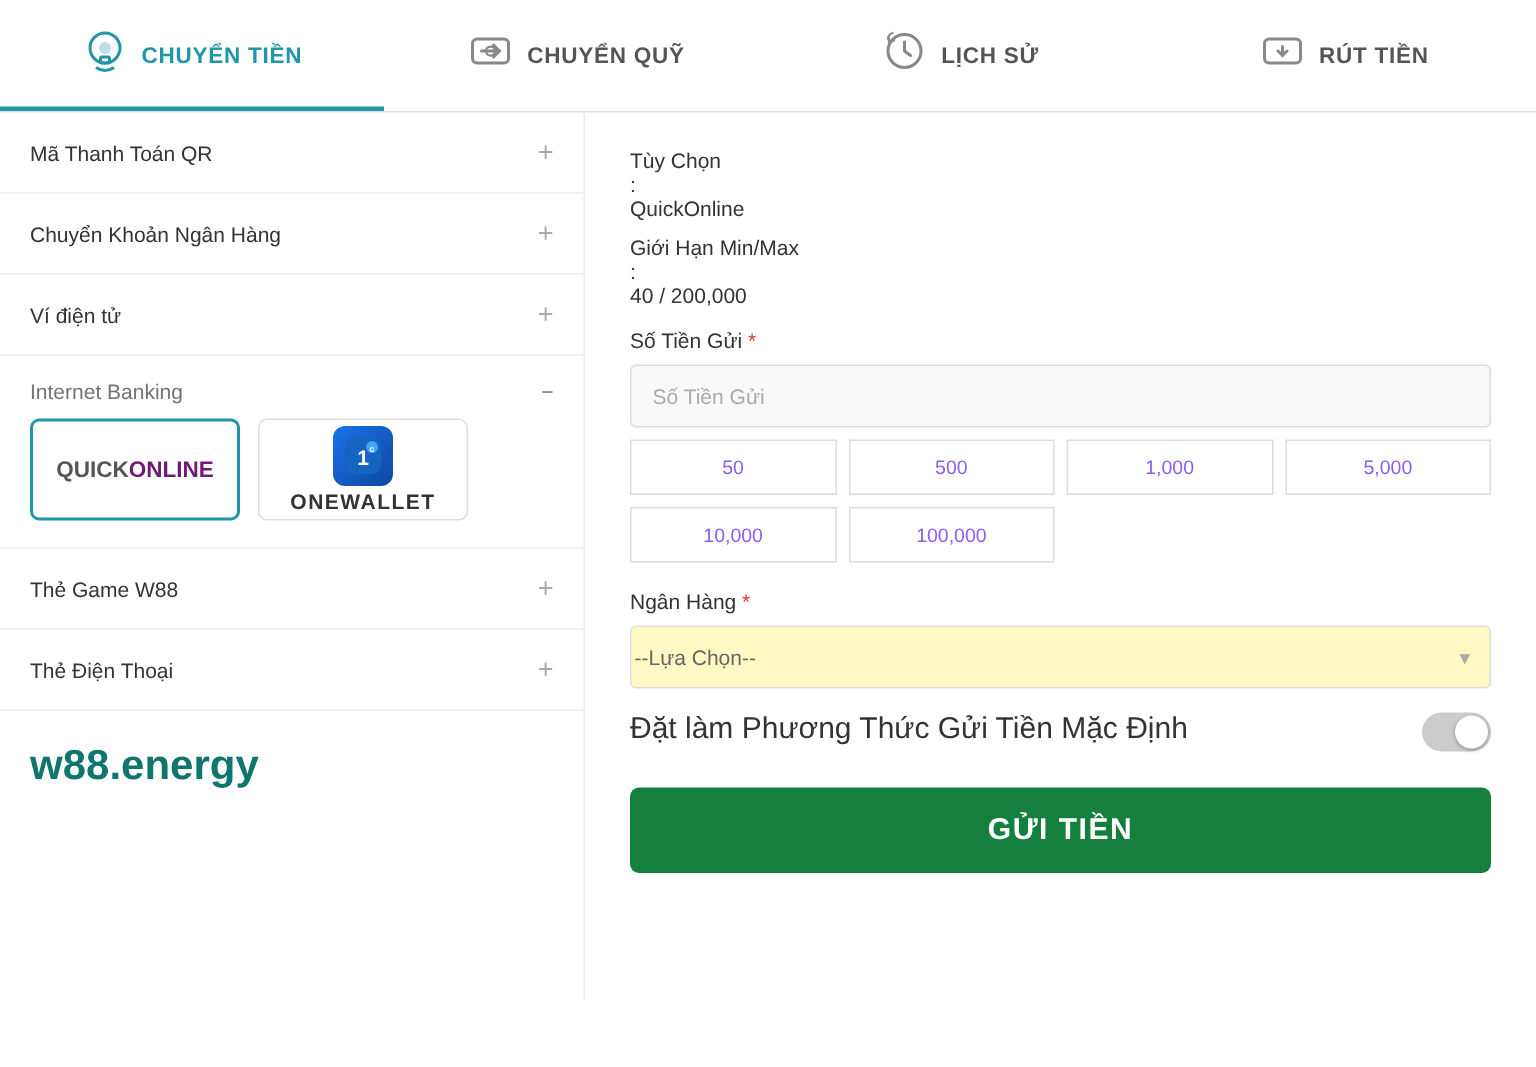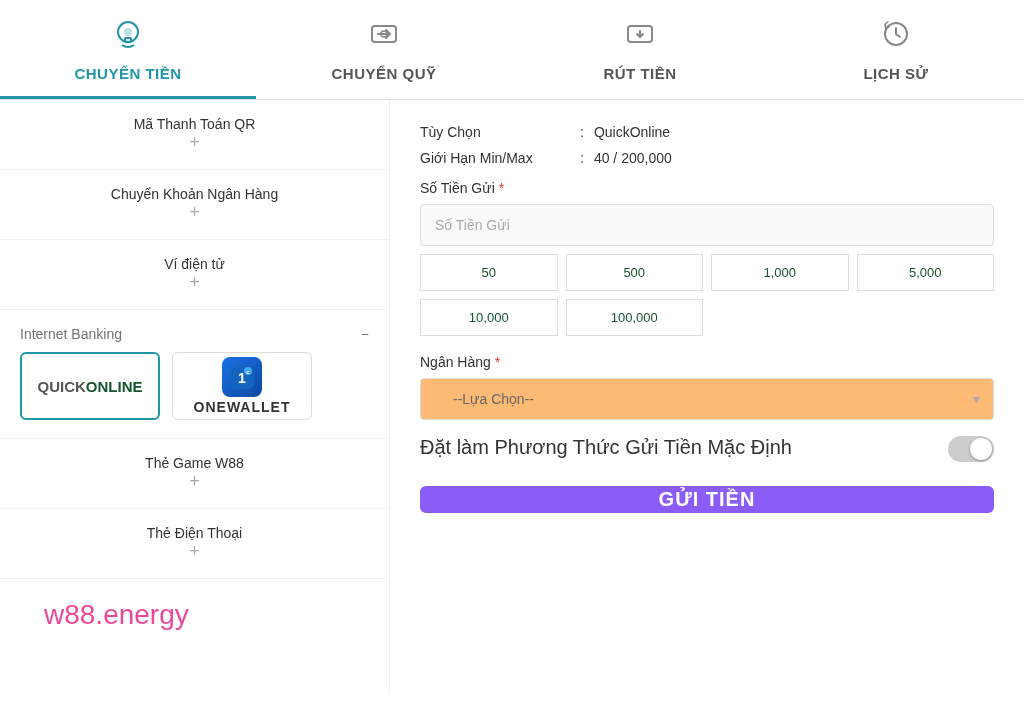--- a/index.html
+++ b/index.html
@@ -14,21 +14,20 @@
 
     
     .top-tabs {
       display: flex;
       border-bottom: 1px solid #ddd;
       background: #fff;
     }
     .tab-item {
       flex: 1;
       display: flex;
-      flex-direction: column;
       align-items: center;
       justify-content: center;
       padding: 18px 10px 14px;
       cursor: pointer;
       border-bottom: 3px solid transparent;
       color: #555;
       font-size: 15px;
       font-weight: 600;
       letter-spacing: 0.5px;
       gap: 8px;
@@ -61,21 +60,20 @@
     }
     .sidebar-item {
       display: flex;
       align-items: center;
       justify-content: space-between;
       padding: 16px 20px;
       border-bottom: 1px solid #eee;
       cursor: pointer;
       font-size: 14px;
       color: #333;
-      flex-direction: column;
     }
     .sidebar-item .plus-icon {
       color: #aaa;
       font-size: 18px;
       font-weight: 300;
     }
     .internet-banking-section {
       padding: 0 20px 10px;
       border-bottom: 1px solid #eee;
     }
@@ -105,21 +103,21 @@
       overflow: hidden;
     }
     .ib-card.selected {
       border: 2px solid #2196a8;
     }
     .quickonline-logo {
       font-size: 15px;
       font-weight: bold;
     }
     .quick-part { color: #555; }
-    .online-part { color: #14532d; }
+    .online-part { color: #701a75; }
 
     .onewallet-card {
       display: flex;
       flex-direction: column;
       align-items: center;
       justify-content: center;
       gap: 2px;
     }
     .onewallet-icon {
       width: 40px;
@@ -137,36 +135,36 @@
       font-size: 14px;
       color: #333;
       font-weight: 600;
       letter-spacing: 1px;
     }
 
     
     .watermark {
       padding: 20px 20px;
       font-size: 28px;
-      font-weight: normal;
-      color: #ec4899;
-      margin-left: 24px;
+      font-weight: bold;
+      color: #0f766e;
     }
 
     
     .content-area {
       flex: 1;
       padding: 24px 30px;
       overflow-y: auto;
     }
     .info-row {
       display: flex;
       align-items: flex-start;
       margin-bottom: 10px;
       font-size: 14px;
+      flex-direction: column;
     }
     .info-label {
       width: 160px;
       color: #333;
     }
     .info-colon {
       margin-right: 10px;
       color: #333;
     }
     .info-value {
@@ -200,35 +198,35 @@
       margin-top: 8px;
     }
     .amount-btn {
       border: 1px solid #ddd;
       background: #fff;
       padding: 10px 6px;
       border-radius: 0;
       font-size: 13px;
       text-align: center;
       cursor: pointer;
-      color: #14532d;
+      color: #8b5cf6;
     }
 
     .select-wrapper {
       position: relative;
       margin-top: 8px;
     }
     .bank-select {
       width: 100%;
-      padding: 12px 32px;
+      padding: 12px 2px;
       border: 1px solid #ddd;
       border-radius: 4px;
       font-size: 14px;
       color: #666;
-      background: #fdba74;
+      background: #fef9c3;
       appearance: none;
       outline: none;
       cursor: pointer;
     }
     .select-arrow {
       position: absolute;
       right: 14px;
       top: 50%;
       transform: translateY(-50%);
       color: #aaa;
@@ -259,22 +257,22 @@
       border-radius: 50%;
       position: absolute;
       top: 2px;
       right: 2px;
       box-shadow: 0 1px 3px rgba(0,0,0,0.3);
     }
 
     .submit-btn {
       width: 100%;
       margin-top: 24px;
-      padding: 2px;
-      background: #8b5cf6;
+      padding: 17px;
+      background: #15803d;
       color: #fff;
       border: none;
       border-radius: 6px;
       font-size: 20px;
       font-weight: bold;
       letter-spacing: 1px;
       cursor: pointer;
       text-align: center;
     }
   </style>
@@ -299,36 +297,36 @@
         <rect x="4" y="8" width="24" height="16" rx="3" stroke="#888" stroke-width="2" fill="none"></rect>
         <path d="M10 16 L22 16 M18 12 L22 16 L18 20" stroke="#888" stroke-width="2" fill="none" stroke-linecap="round"></path>
         <circle cx="16" cy="16" r="3" stroke="#888" stroke-width="1.5" fill="none"></circle>
       </svg>
     </span>
     <span>CHUYỂN QUỸ</span>
   </div>
   <div class="tab-item">
     <span class="tab-icon">
       <svg width="32" height="32" viewBox="0 0 32 32" fill="none">
-        <rect x="4" y="8" width="24" height="16" rx="3" stroke="#888" stroke-width="2" fill="none"></rect>
-        <path d="M16 13 L16 19 M13 16 L16 19 L19 16" stroke="#888" stroke-width="2" fill="none" stroke-linecap="round"></path>
-      </svg>
-    </span>
-    <span>RÚT TIỀN</span>
-  </div>
-  <div class="tab-item">
-    <span class="tab-icon">
-      <svg width="32" height="32" viewBox="0 0 32 32" fill="none">
         <circle cx="16" cy="16" r="11" stroke="#888" stroke-width="2" fill="none"></circle>
         <path d="M16 10 L16 16 L20 19" stroke="#888" stroke-width="2" fill="none" stroke-linecap="round"></path>
         <path d="M6 10 Q4 5 8 4" stroke="#888" stroke-width="1.5" fill="none" stroke-linecap="round"></path>
         <path d="M5 7 L6 10 L9 9" stroke="#888" stroke-width="1.5" fill="none" stroke-linecap="round"></path>
       </svg>
     </span>
     <span>LỊCH SỬ</span>
+  </div>
+  <div class="tab-item">
+    <span class="tab-icon">
+      <svg width="32" height="32" viewBox="0 0 32 32" fill="none">
+        <rect x="4" y="8" width="24" height="16" rx="3" stroke="#888" stroke-width="2" fill="none"></rect>
+        <path d="M16 13 L16 19 M13 16 L16 19 L19 16" stroke="#888" stroke-width="2" fill="none" stroke-linecap="round"></path>
+      </svg>
+    </span>
+    <span>RÚT TIỀN</span>
   </div>
 </div>
 
 <div class="main-layout">
 
   <div class="sidebar">
     <div class="sidebar-item">
       <span>Mã Thanh Toán QR</span>
       <span class="plus-icon">+</span>
     </div>

